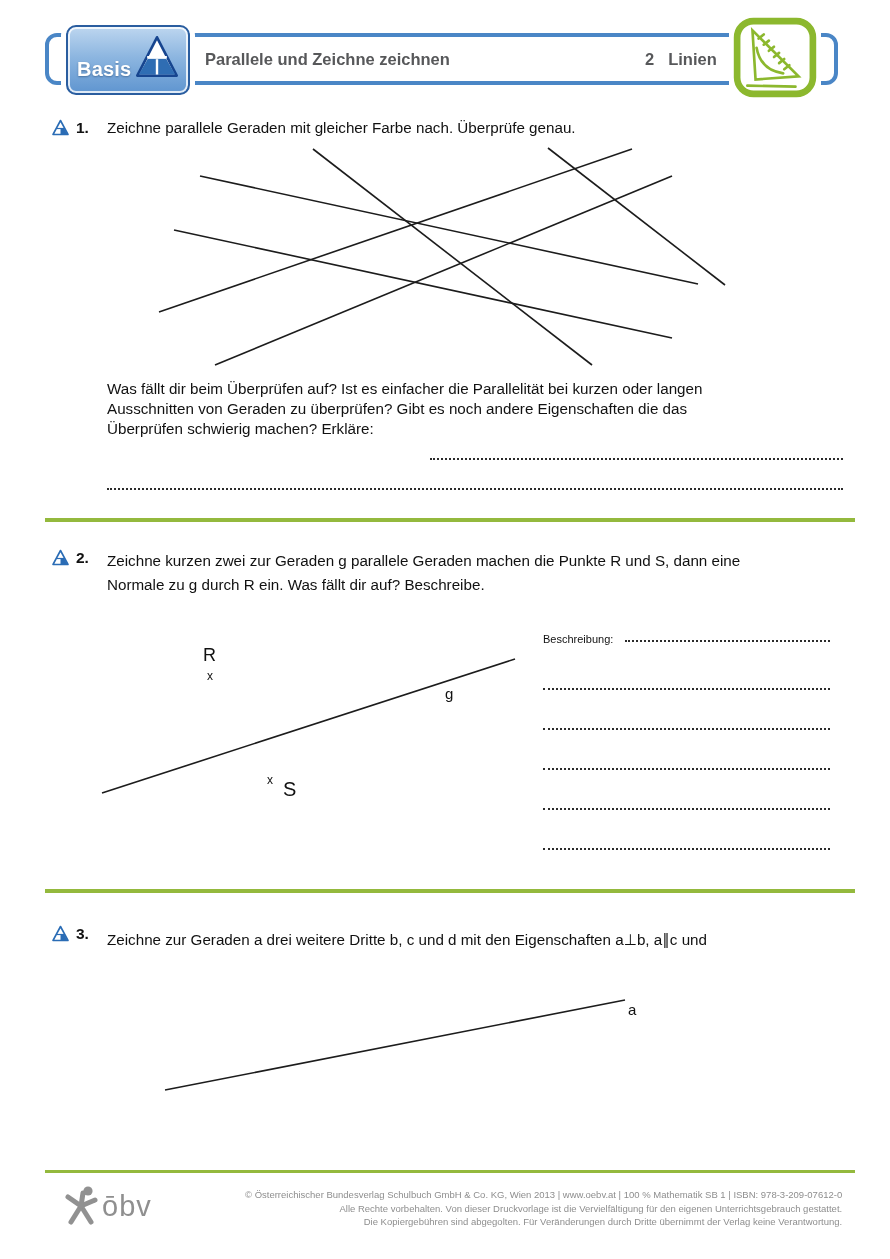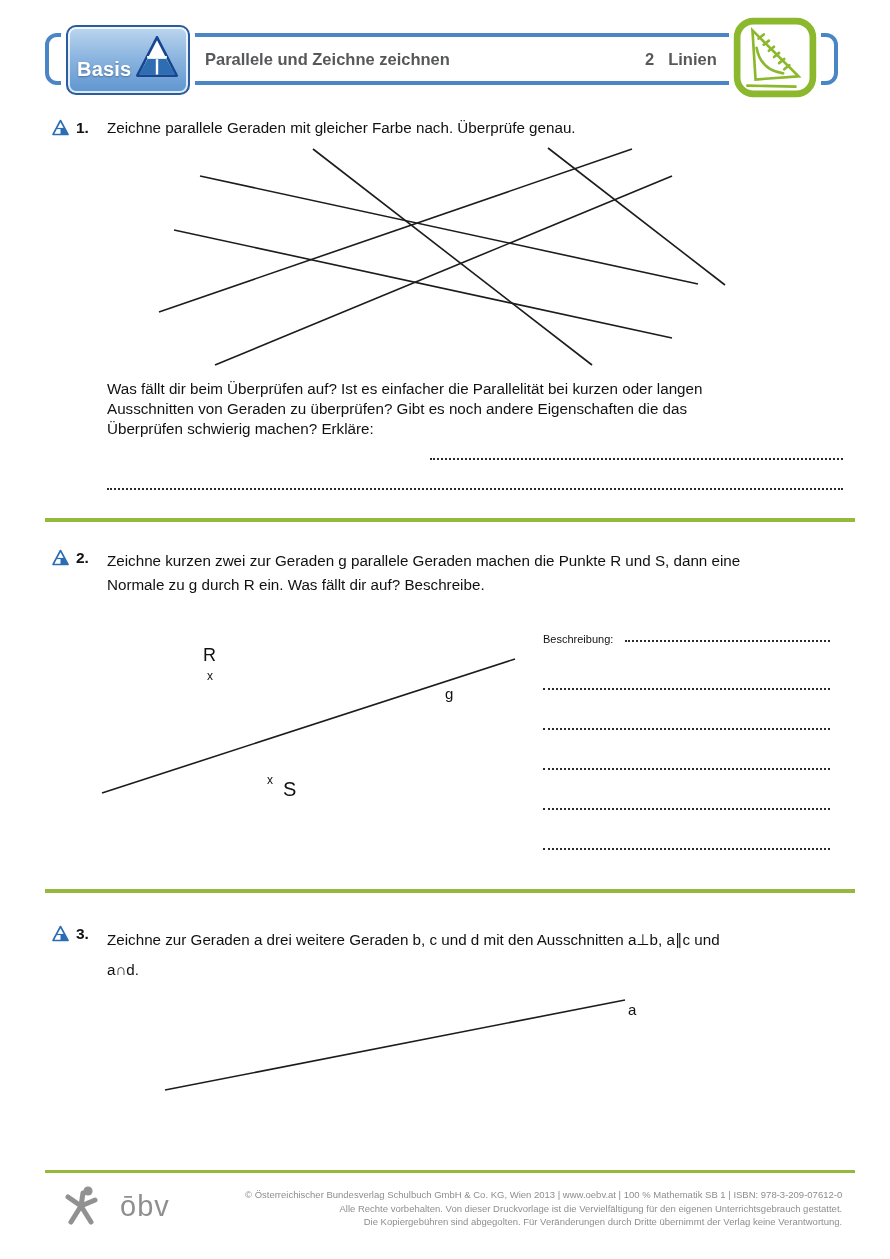--- a/index.html
+++ b/index.html
@@ -42,21 +42,21 @@
   .sep{position:absolute;left:45px;width:810px;height:4px;background:#94b93d;}
   
   svg.fig{position:absolute;overflow:visible;}
   .fig-label{position:absolute;color:#111;white-space:nowrap;}
   
   .desc-row{position:absolute;left:543px;width:287px;height:20px;display:flex;align-items:flex-end;}
   .desc-row .lbl{font-size:11px;white-space:nowrap;margin-right:12px;}
   .desc-row .leader{flex:1;border-bottom:2px dotted #2b2b2b;margin-bottom:3px;}
   
   .footer-line{position:absolute;left:45px;top:1170px;width:810px;height:3px;background:#94b93d;}
-  .oebv-logo{position:absolute;left:64px;top:1184px;display:flex;align-items:center;gap:20px;}
+  .oebv-logo{position:absolute;left:64px;top:1184px;display:flex;align-items:center;gap:2px;}
   .oebv-logo .wordmark{font-size:29px;color:#8f8f8f;letter-spacing:1px;}
   .footer-text{position:absolute;left:245px;top:1188px;font-size:9.5px;line-height:13.5px;color:#8e8e8e;}
   .footer-text div{white-space:nowrap;text-align:right;}
 </style>
 </head>
 <body>
 
 <div class="page">
 
   <div class="header-frame"></div>
@@ -157,22 +157,21 @@
 
   <div class="sep" style="top:889px;"></div>
 
   <svg class="task-icon" style="left:52px;top:925px;" viewBox="0 0 17 17">
     <polygon points="8.5,1.5 16,15.5 1,15.5" fill="#ffffff" stroke="#2a6cb5" stroke-width="1.6" stroke-linejoin="round"></polygon>
     <polygon points="8.5,9.5 12.4,9.5 15.5,15.5 8.5,15.5" fill="#2a6cb5"></polygon>
     <line x1="5" y1="9.5" x2="12.5" y2="9.5" stroke="#2a6cb5" stroke-width="1.2"></line>
   </svg>
   <div class="task-num" style="left:76px;top:925px;">3.</div>
   <div class="task-text" style="left:107px;top:925px;line-height:30px;">
-    <div>Zeichne zur Geraden a drei weitere Geraden b, c und d mit den Ausschnitten a⊥b, a∥c und</div>
-    <div>a∩d.</div>
+    <div>Zeichne zur Geraden a drei weitere Dritte b, c und d mit den Eigenschaften a⊥b, a∥c und</div>
   </div>
 
   <svg class="fig" style="left:150px;top:985px;width:495px;height:115px;" viewBox="0 0 495 115">
       <line x1="15" y1="105" x2="475" y2="15" stroke="#1c1c1c" stroke-width="1.6"></line>
     </svg>
   <div class="fig-label" style="left:628px;top:1001px;font-size:15px;">a</div>
 
   <div class="footer-line"></div>
 
   <div class="oebv-logo">

